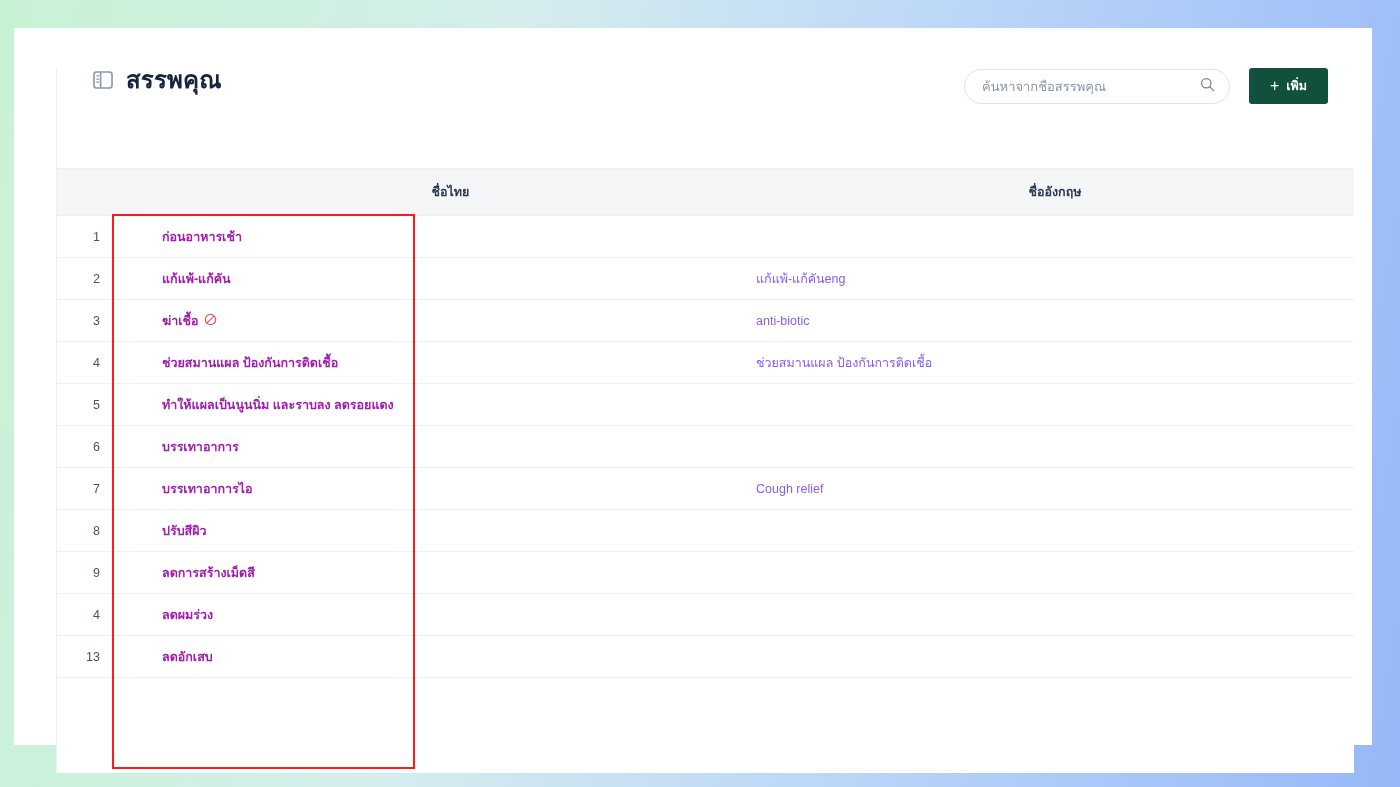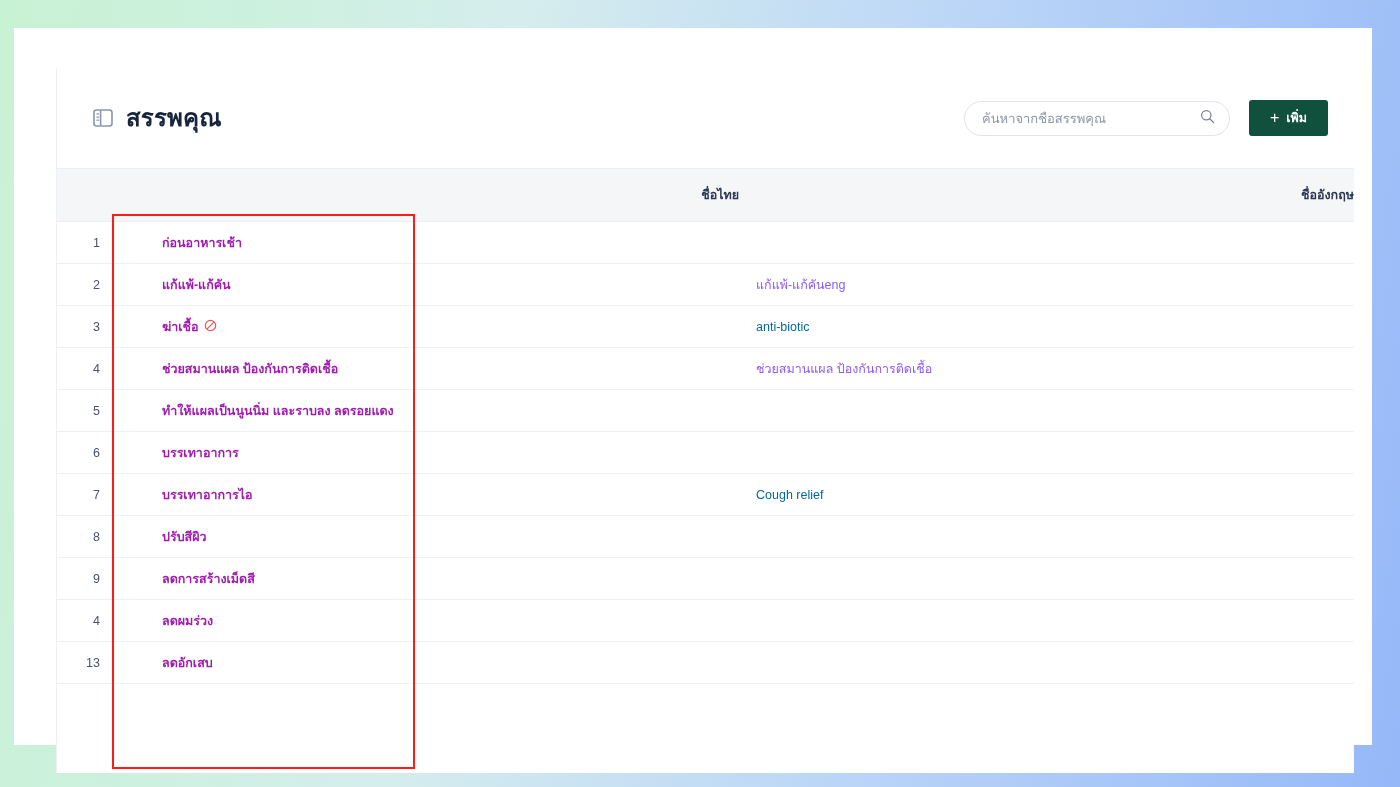--- a/index.html
+++ b/index.html
@@ -35,21 +35,21 @@
     height: 705px;
     background: #ffffff;
     border-left: 1px solid #eef0f3;
     overflow: hidden;
   }
 
   
   .card-header {
     height: 100px;
     display: flex;
-    align-items: center;
+    align-items: flex-start;
     padding: 0 26px 0 36px;
     position: relative;
     gap: 36px;
   }
 
   .title-group {
     display: flex;
     align-items: center;
     gap: 13px;
   }
@@ -123,25 +123,25 @@
   .table-wrap { width: 100%; }
 
   table.data-table {
     width: 100%;
     border-collapse: collapse;
     table-layout: fixed;
   }
 
   .data-table thead th {
     background: #f5f6f8;
-    height: 53px;
+    height: 47px;
     font-size: 12.5px;
     font-weight: 700;
     color: #2b3751;
-    text-align: right;
+    text-align: center;
     vertical-align: middle;
     border-top: 1px solid #eceef1;
     border-bottom: 1px solid #eceef1;
   }
 
   .col-num   { width: 62px; }
   .col-thai  { width: 620px; }
   .col-eng   { width: auto; }
 
   .data-table thead th.col-thai { padding-left: 43px; }
@@ -168,21 +168,21 @@
     font-weight: 700;
     white-space: nowrap;
   }
 
   td.cell-eng {
     padding-left: 17px;
     color: #8b5cf6;
     font-weight: 400;
     white-space: nowrap;
   }
-  td.cell-eng.latin { font-weight: 400; color: #0369a1; }
+  td.cell-eng.latin { font-weight: 400; color: #8b5cf6; }
 
   .ban-icon {
     width: 13px;
     height: 13px;
     display: inline-block;
     vertical-align: -1px;
     margin-left: 5px;
   }
 
   

